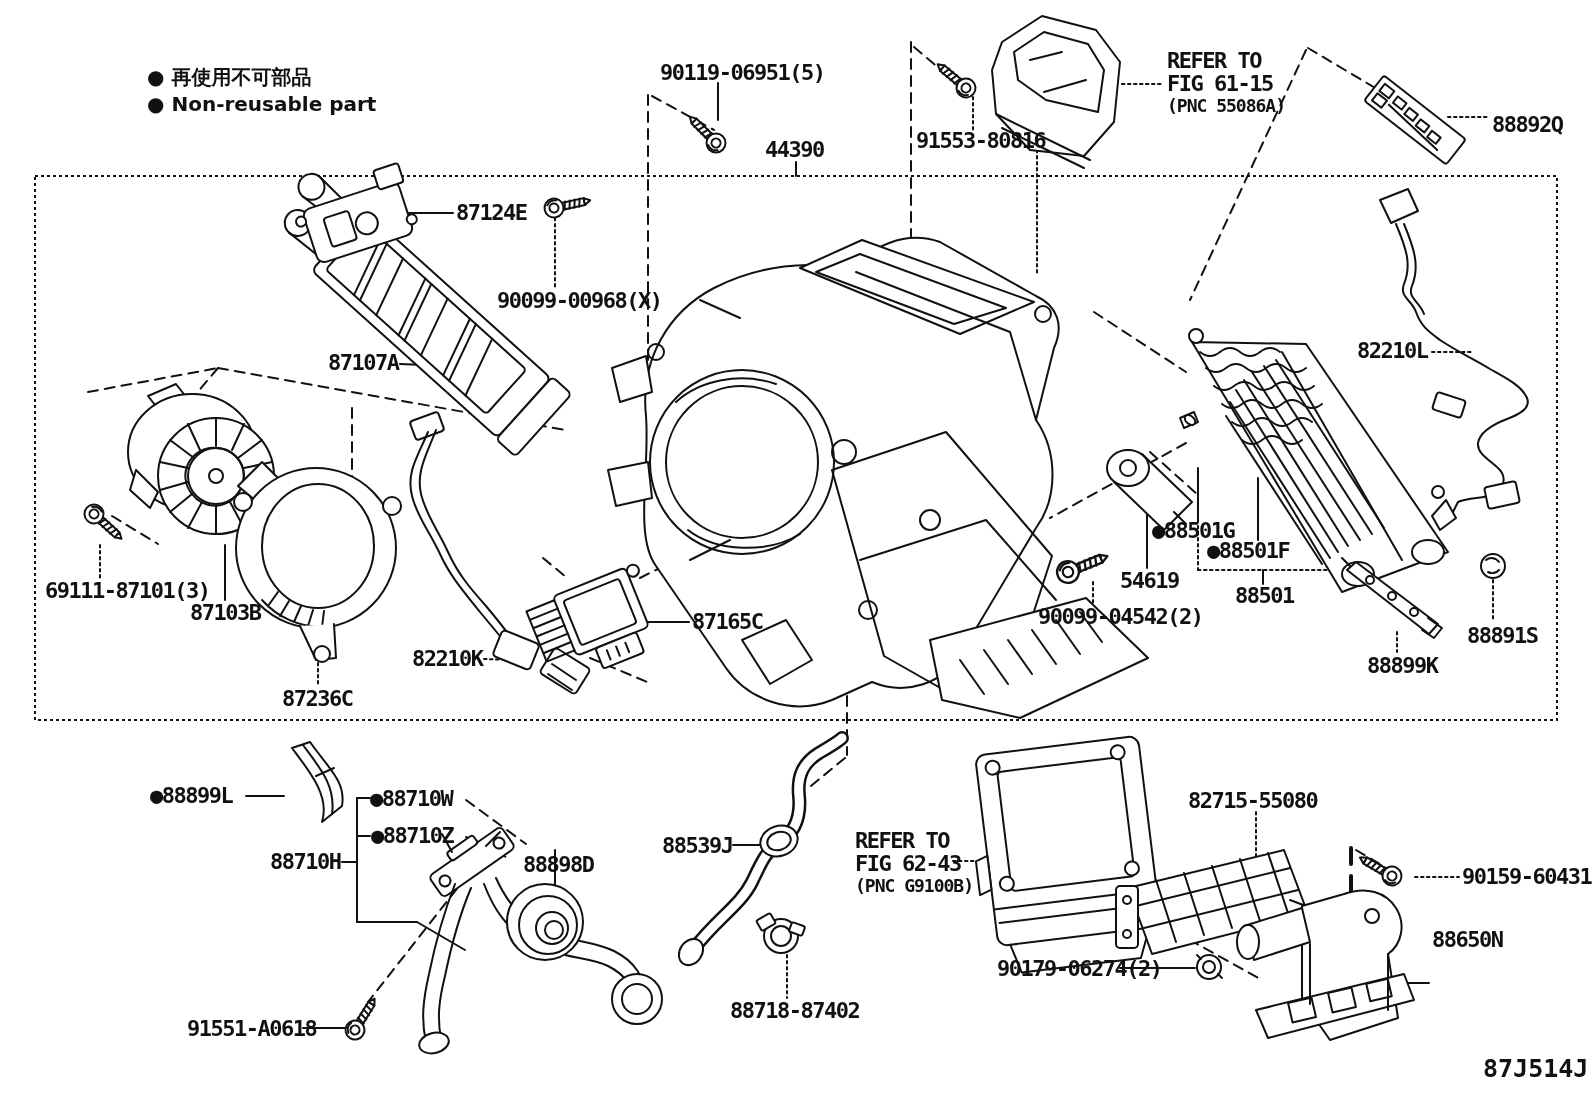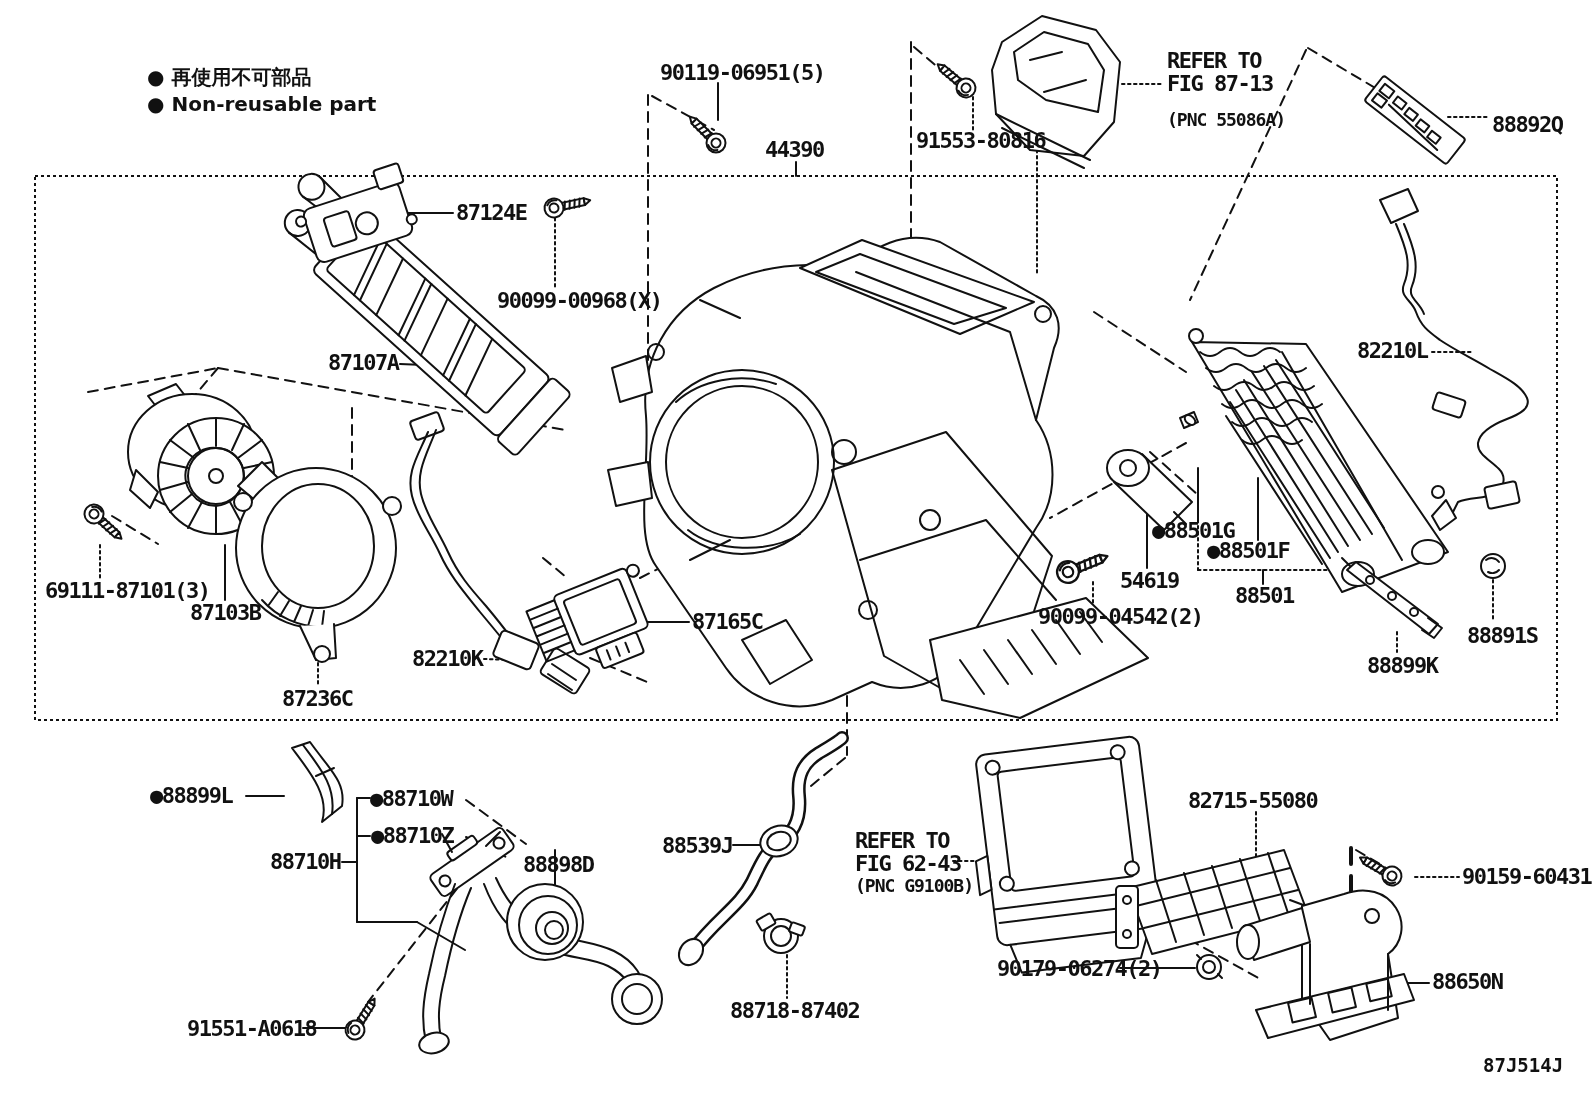--- a/index.html
+++ b/index.html
@@ -2,21 +2,21 @@
 <html><head>
 <meta charset="utf-8">
 <style>
   html,body{margin:0;padding:0;background:#fff}
   #stage{position:relative;width:1592px;height:1099px;background:#fff;overflow:hidden;
          font-family:"DejaVu Sans Mono",monospace;}
   #art{position:absolute;left:0;top:0}
   .lbl{position:absolute;font:bold 22px "DejaVu Sans Mono",monospace;letter-spacing:-1.5px;
        color:#111;white-space:nowrap;line-height:1.0;}
   .lbl.sm{font-size:18px;letter-spacing:-1px}
-  .lbl.code{font-size:19px;letter-spacing:0}
+  .lbl.code{font-size:25px;letter-spacing:0}
   .lbl.legend{font:bold 20px "DejaVu Sans",sans-serif;letter-spacing:0}
 </style>
 </head>
 <body>
 
 <div id="stage">
 
 <svg id="art" width="1592" height="1099" viewBox="0 0 1592 1099">
   <defs>
     <g id="screw" stroke="#111" stroke-width="2" fill="#fff">
@@ -363,22 +363,22 @@
 </svg>
 
 <div class="lbl legend" style="left:147px;top:64px">● 再使用不可部品</div>
 <div class="lbl legend" style="left:147px;top:92px">● Non-reusable part</div>
 
 <div class="lbl" style="left:660px;top:62px">90119-06951(5)</div>
 <div class="lbl" style="left:765px;top:139px">44390</div>
 <div class="lbl" style="left:916px;top:130px">91553-80816</div>
 
 <div class="lbl" style="left:1167px;top:50px">REFER TO</div>
-<div class="lbl" style="left:1167px;top:73px">FIG 87-13</div>
-<div class="lbl sm" style="left:1167px;top:111px">(PNC 55086A)</div>
+<div class="lbl" style="left:1167px;top:73px">FIG 61-15</div>
+<div class="lbl sm" style="left:1167px;top:97px">(PNC 55086A)</div>
 
 <div class="lbl" style="left:1492px;top:114px">88892Q</div>
 <div class="lbl" style="left:456px;top:202px">87124E</div>
 <div class="lbl" style="left:497px;top:290px">90099-00968(X)</div>
 <div class="lbl" style="left:328px;top:352px">87107A</div>
 <div class="lbl" style="left:1357px;top:340px">82210L</div>
 
 <div class="lbl" style="left:45px;top:580px">69111-87101(3)</div>
 <div class="lbl" style="left:190px;top:602px">87103B</div>
 <div class="lbl" style="left:412px;top:648px">82210K</div>
@@ -400,19 +400,19 @@
 <div class="lbl" style="left:523px;top:854px">88898D</div>
 <div class="lbl" style="left:662px;top:835px">88539J</div>
 
 <div class="lbl" style="left:855px;top:830px">REFER TO</div>
 <div class="lbl" style="left:855px;top:853px">FIG 62-43</div>
 <div class="lbl sm" style="left:855px;top:877px">(PNC G9100B)</div>
 
 <div class="lbl" style="left:1188px;top:790px">82715-55080</div>
 <div class="lbl" style="left:1462px;top:866px">90159-60431</div>
 <div class="lbl" style="left:997px;top:958px">90179-06274(2)</div>
-<div class="lbl" style="left:1432px;top:971px">88650N</div>
+<div class="lbl" style="left:1432px;top:929px">88650N</div>
 <div class="lbl" style="left:730px;top:1000px">88718-87402</div>
 <div class="lbl" style="left:187px;top:1018px">91551-A0618</div>
 
 <div class="lbl code" style="left:1483px;top:1056px">87J514J</div>
 
 </div>
 
 </body></html>

